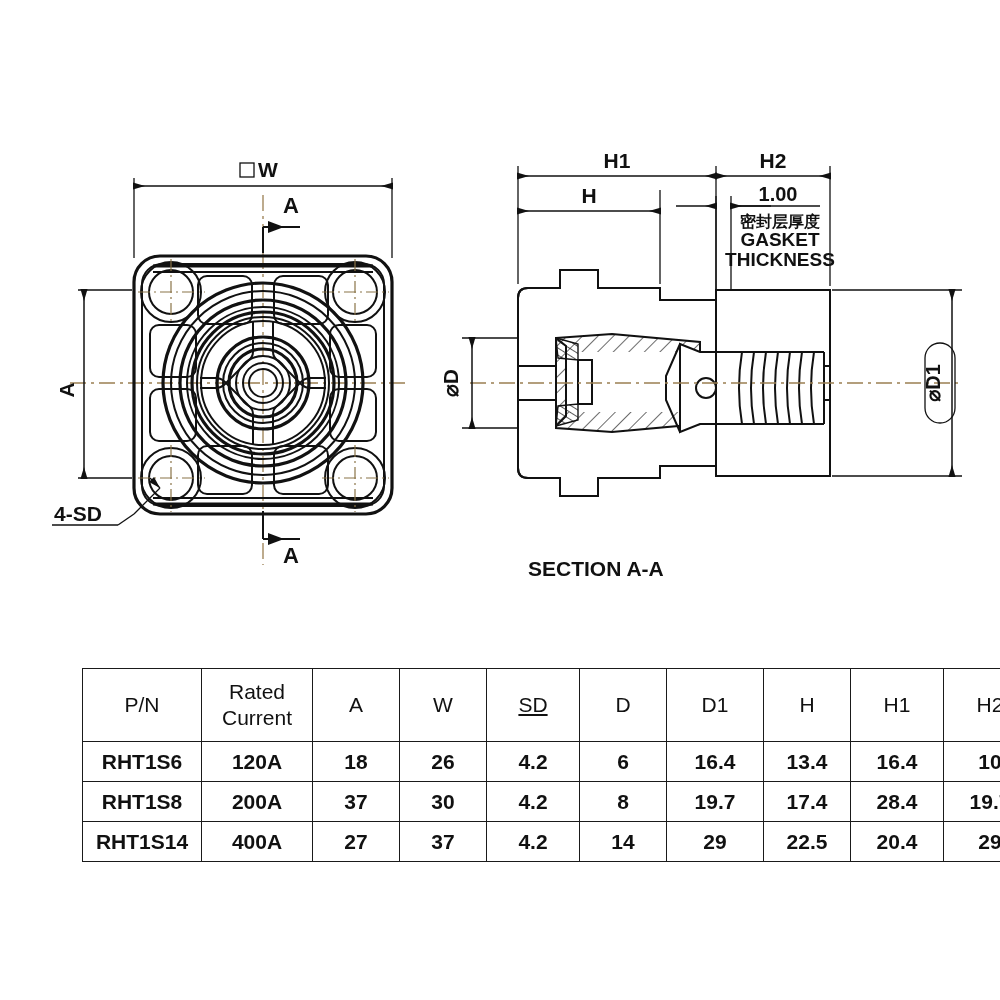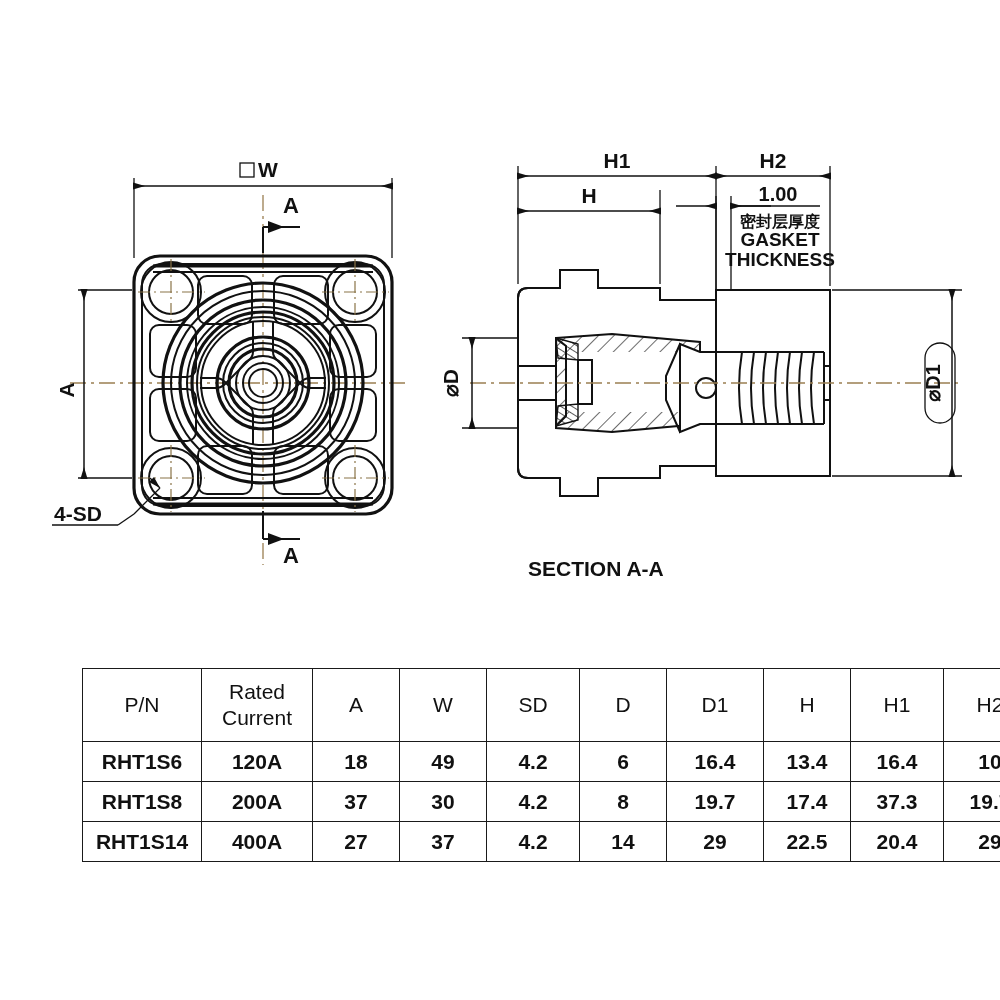--- a/index.html
+++ b/index.html
@@ -85,21 +85,21 @@
     height: 72px;
     font-weight: normal;
   }
   table.spec tbody td {
     height: 39px;
   }
   table.spec .c-pn    { width: 118px; }
   table.spec .c-cur   { width: 110px; }
   table.spec .c-a     { width: 86px; }
   table.spec .c-w     { width: 86px; }
-  table.spec .c-sd    { width: 92px; }
+  table.spec .c-sd    { width: 92px; text-decoration: underline; }
   table.spec .c-d     { width: 86px; }
   table.spec .c-d1    { width: 96px; border-radius: 10px; }
   table.spec .c-h     { width: 86px; }
   table.spec .c-h1    { width: 92px; }
   table.spec .c-h2    { width: 92px; }
   .th-two-line span { display: block; }
 </style>
 </head>
 <body>
 
@@ -405,38 +405,38 @@
           <th class="c-h">H</th>
           <th class="c-h1">H1</th>
           <th class="c-h2">H2</th>
         </tr>
       </thead>
       <tbody>
         <tr>
           <td>RHT1S6</td>
           <td>120A</td>
           <td>18</td>
-          <td>49</td>
+          <td>26</td>
           <td>4.2</td>
           <td>6</td>
           <td>16.4</td>
           <td>13.4</td>
           <td>16.4</td>
           <td>10</td>
         </tr>
         <tr>
           <td>RHT1S8</td>
           <td>200A</td>
           <td>37</td>
           <td>30</td>
           <td>4.2</td>
           <td>8</td>
           <td>19.7</td>
           <td>17.4</td>
-          <td>37.3</td>
+          <td>28.4</td>
           <td>19.7</td>
         </tr>
         <tr>
           <td>RHT1S14</td>
           <td>400A</td>
           <td>27</td>
           <td>37</td>
           <td>4.2</td>
           <td>14</td>
           <td>29</td>

